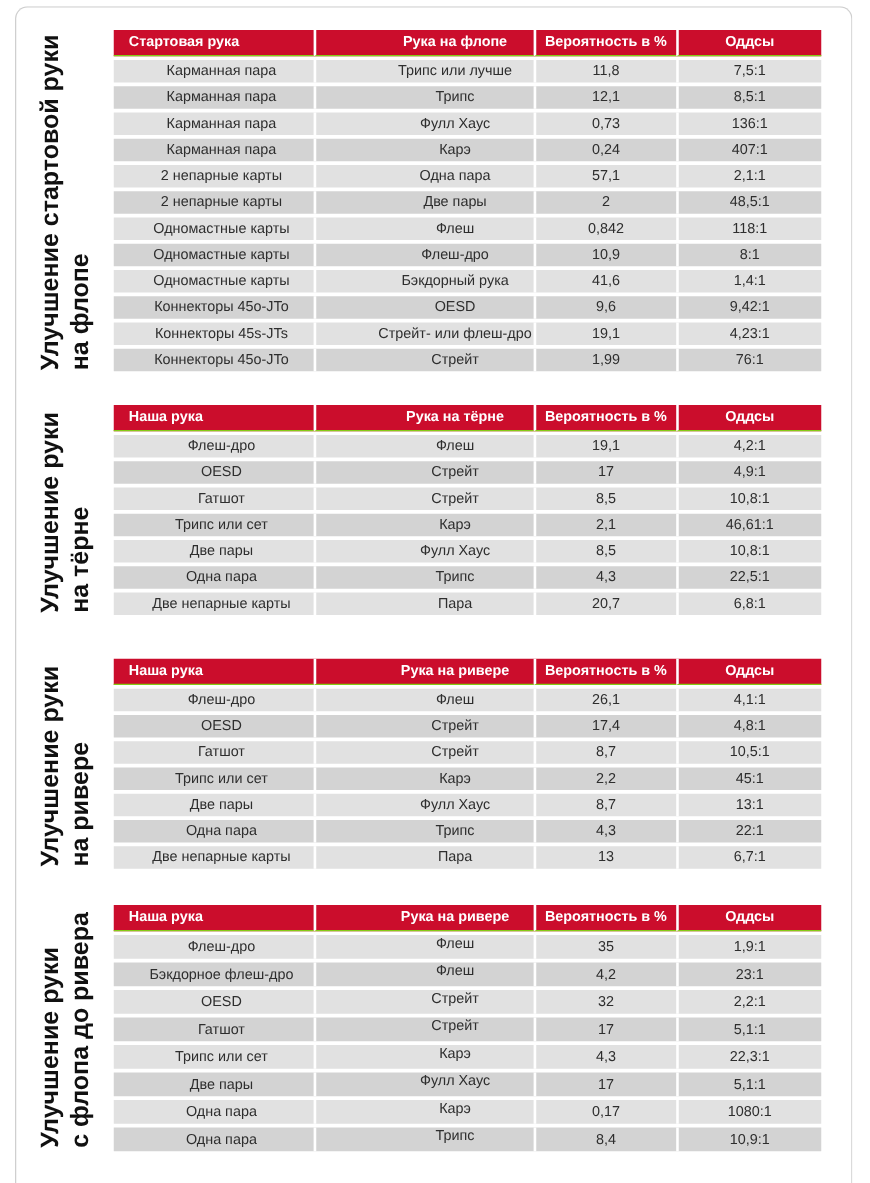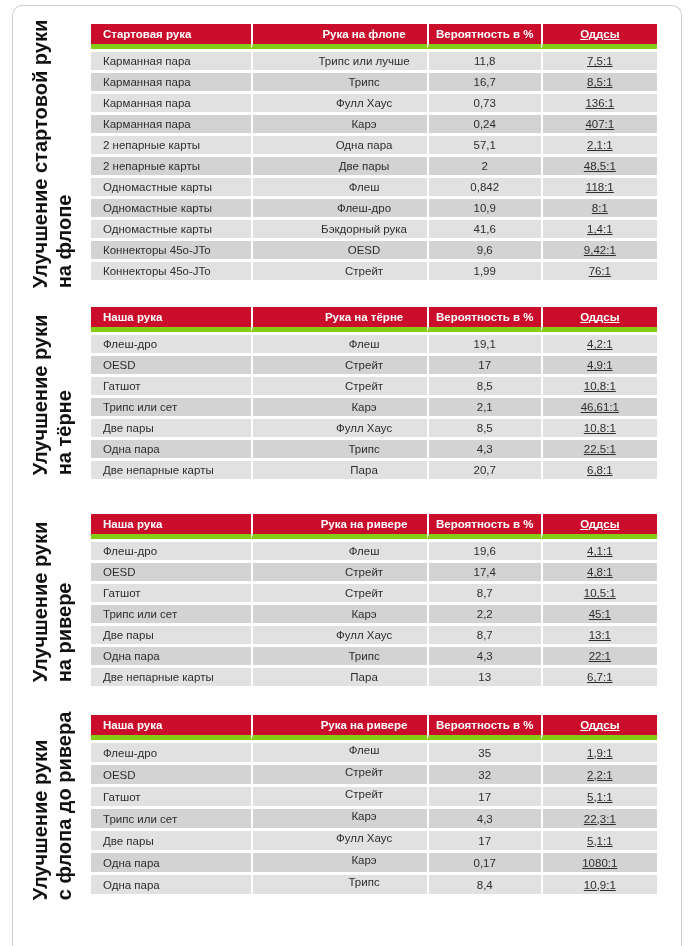--- a/index.html
+++ b/index.html
@@ -42,43 +42,43 @@
     width: 566px;
     table-layout: fixed;
     border-collapse: separate;
     border-spacing: 0 3px;
     margin-top: -3px;
     font-size: 11.5px;
   }
   th:nth-child(1), td:nth-child(1) { width: 29.5%; }
   th:nth-child(2), td:nth-child(2) { width: 25.8%; padding-left: 48px; }
   th:nth-child(3), td:nth-child(3) { width: 22.1%; }
-  th:nth-child(4), td:nth-child(4) { width: 22.6%; text-decoration: underline; }
+  th:nth-child(4), td:nth-child(4) { width: 22.6%; }
 
   th {
     background: #cb0d2c;
     color: #ffffff;
     font-weight: bold;
     height: 20px;
     padding: 0;
     text-align: center;
-    border-bottom: 5px solid #84cc16;
+    border-bottom: 1px solid #84cc16;
     font-size: 11.5px;
   }
   th:first-child { text-align: left; padding-left: 12px; }
   th + th, td + td { border-left: 2px solid #ffffff; }
 
   td {
     height: 18px;
     padding: 0;
     text-align: center;
     color: #2e2e2e;
     vertical-align: middle;
   }
-  td:first-child { text-align: left; padding-left: 12px; }
+  td:first-child { text-align: center; padding-left: 12px; }
   tbody tr:nth-child(odd)  td { background: #e1e1e1; }
   tbody tr:nth-child(even) td { background: #d3d3d3; }
 
   
   table.raised-col2 td:nth-child(2) {
     vertical-align: top;
     line-height: 12px;
     padding-top: 1px;
   }
 </style>
@@ -107,21 +107,21 @@
           <tbody>
             <tr>
               <td>Карманная пара</td>
               <td>Трипс или лучше</td>
               <td>11,8</td>
               <td>7,5:1</td>
             </tr>
             <tr>
               <td>Карманная пара</td>
               <td>Трипс</td>
-              <td>16,7</td>
+              <td>12,1</td>
               <td>8,5:1</td>
             </tr>
             <tr>
               <td>Карманная пара</td>
               <td>Фулл Хаус</td>
               <td>0,73</td>
               <td>136:1</td>
             </tr>
             <tr>
               <td>Карманная пара</td>
@@ -157,20 +157,26 @@
               <td>Одномастные карты</td>
               <td>Бэкдорный рука</td>
               <td>41,6</td>
               <td>1,4:1</td>
             </tr>
             <tr>
               <td>Коннекторы 45o-JTo</td>
               <td>OESD</td>
               <td>9,6</td>
               <td>9,42:1</td>
+            </tr>
+            <tr>
+              <td>Коннекторы 45s-JTs</td>
+              <td>Стрейт- или флеш-дро</td>
+              <td>19,1</td>
+              <td>4,23:1</td>
             </tr>
             <tr>
               <td>Коннекторы 45o-JTo</td>
               <td>Стрейт</td>
               <td>1,99</td>
               <td>76:1</td>
             </tr>
           </tbody>
         </table>
     </div>
@@ -255,21 +261,21 @@
               <th>Наша рука</th>
               <th>Рука на ривере</th>
               <th>Вероятность в %</th>
               <th>Оддсы</th>
             </tr>
           </thead>
           <tbody>
             <tr>
               <td>Флеш-дро</td>
               <td>Флеш</td>
-              <td>19,6</td>
+              <td>26,1</td>
               <td>4,1:1</td>
             </tr>
             <tr>
               <td>OESD</td>
               <td>Стрейт</td>
               <td>17,4</td>
               <td>4,8:1</td>
             </tr>
             <tr>
               <td>Гатшот</td>
@@ -324,20 +330,26 @@
             </tr>
           </thead>
           <tbody>
             <tr>
               <td>Флеш-дро</td>
               <td>Флеш</td>
               <td>35</td>
               <td>1,9:1</td>
             </tr>
             <tr>
+              <td>Бэкдорное флеш-дро</td>
+              <td>Флеш</td>
+              <td>4,2</td>
+              <td>23:1</td>
+            </tr>
+            <tr>
               <td>OESD</td>
               <td>Стрейт</td>
               <td>32</td>
               <td>2,2:1</td>
             </tr>
             <tr>
               <td>Гатшот</td>
               <td>Стрейт</td>
               <td>17</td>
               <td>5,1:1</td>

